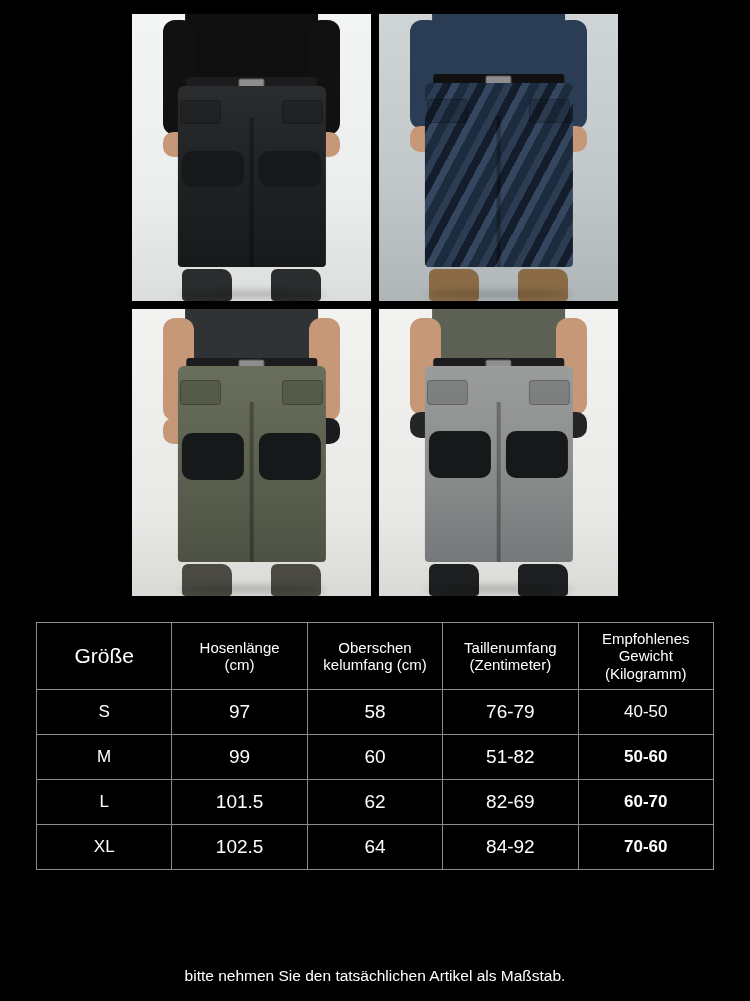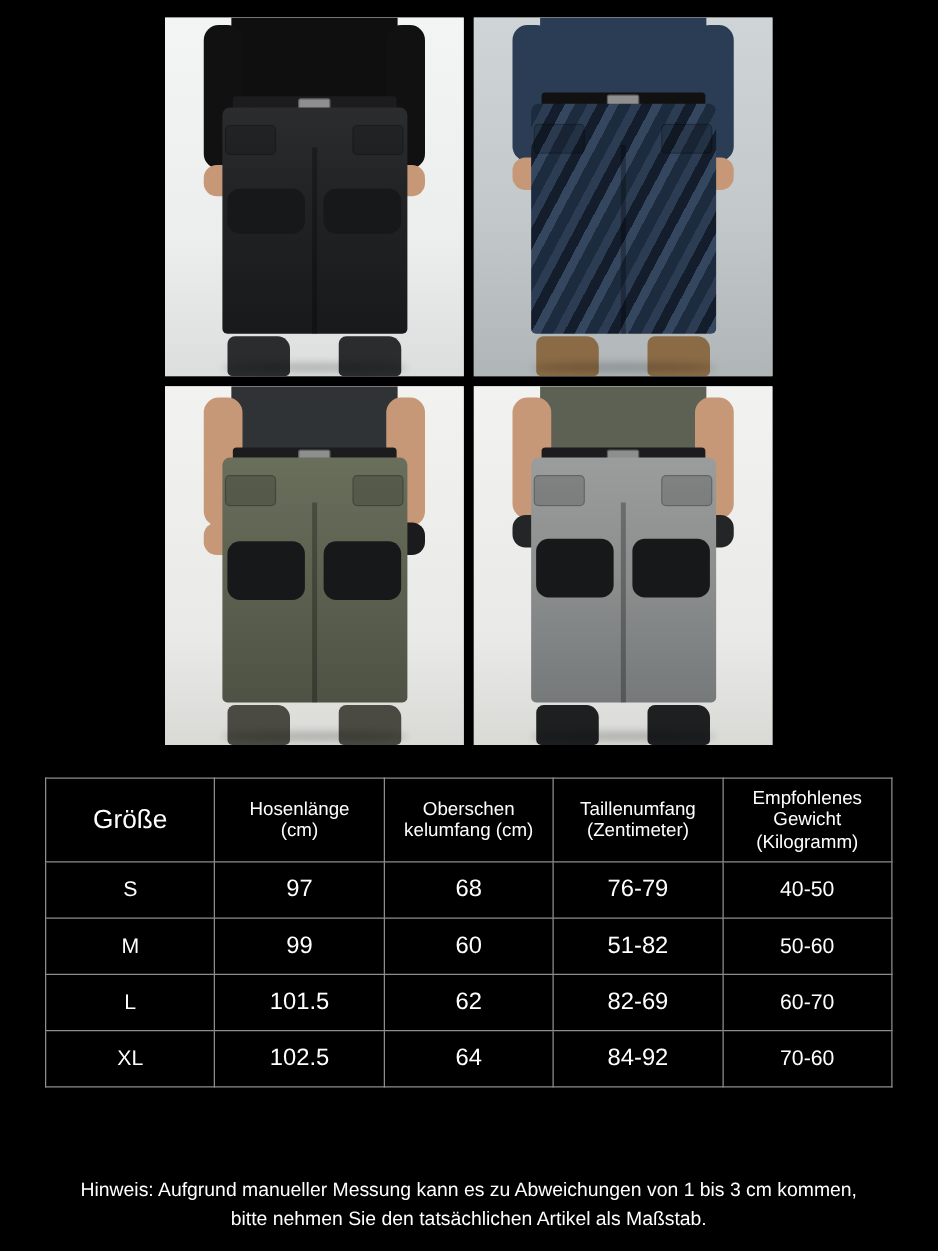--- a/index.html
+++ b/index.html
@@ -208,21 +208,21 @@
   }
   table.size-table td {
     font-size: 19px;
     height: 40px;
     padding: 2px;
   }
   table.size-table td.size-cell {
     font-size: 17px;
   }
   table.size-table td.weight-cell {
-    font-weight: normal;
+    font-weight: bold;
     font-size: 17px;
   }
   table.size-table tr:first-child td.weight-cell {
     font-weight: normal;
   }
 
   
   .note {
     position: absolute;
     left: 0;
@@ -364,21 +364,21 @@
             <div>Empfohlenes</div>
             <div>Gewicht</div>
             <div>(Kilogramm)</div>
           </th>
         </tr>
       </thead>
       <tbody>
         <tr>
           <td class="size-cell">S</td>
           <td>97</td>
-          <td>68</td>
+          <td>58</td>
           <td>76-79</td>
           <td class="weight-cell">40-50</td>
         </tr>
         <tr>
           <td class="size-cell">M</td>
           <td>99</td>
           <td>60</td>
           <td>51-82</td>
           <td class="weight-cell">50-60</td>
         </tr>
@@ -394,17 +394,16 @@
           <td>102.5</td>
           <td>64</td>
           <td>84-92</td>
           <td class="weight-cell">70-60</td>
         </tr>
       </tbody>
     </table>
   </div>
 
   <div class="note">
-    <div>Hinweis: Aufgrund manueller Messung kann es zu Abweichungen von 1 bis 3 cm kommen,</div>
     <div>bitte nehmen Sie den tatsächlichen Artikel als Maßstab.</div>
   </div>
 
 </div>
 
 </body></html>

